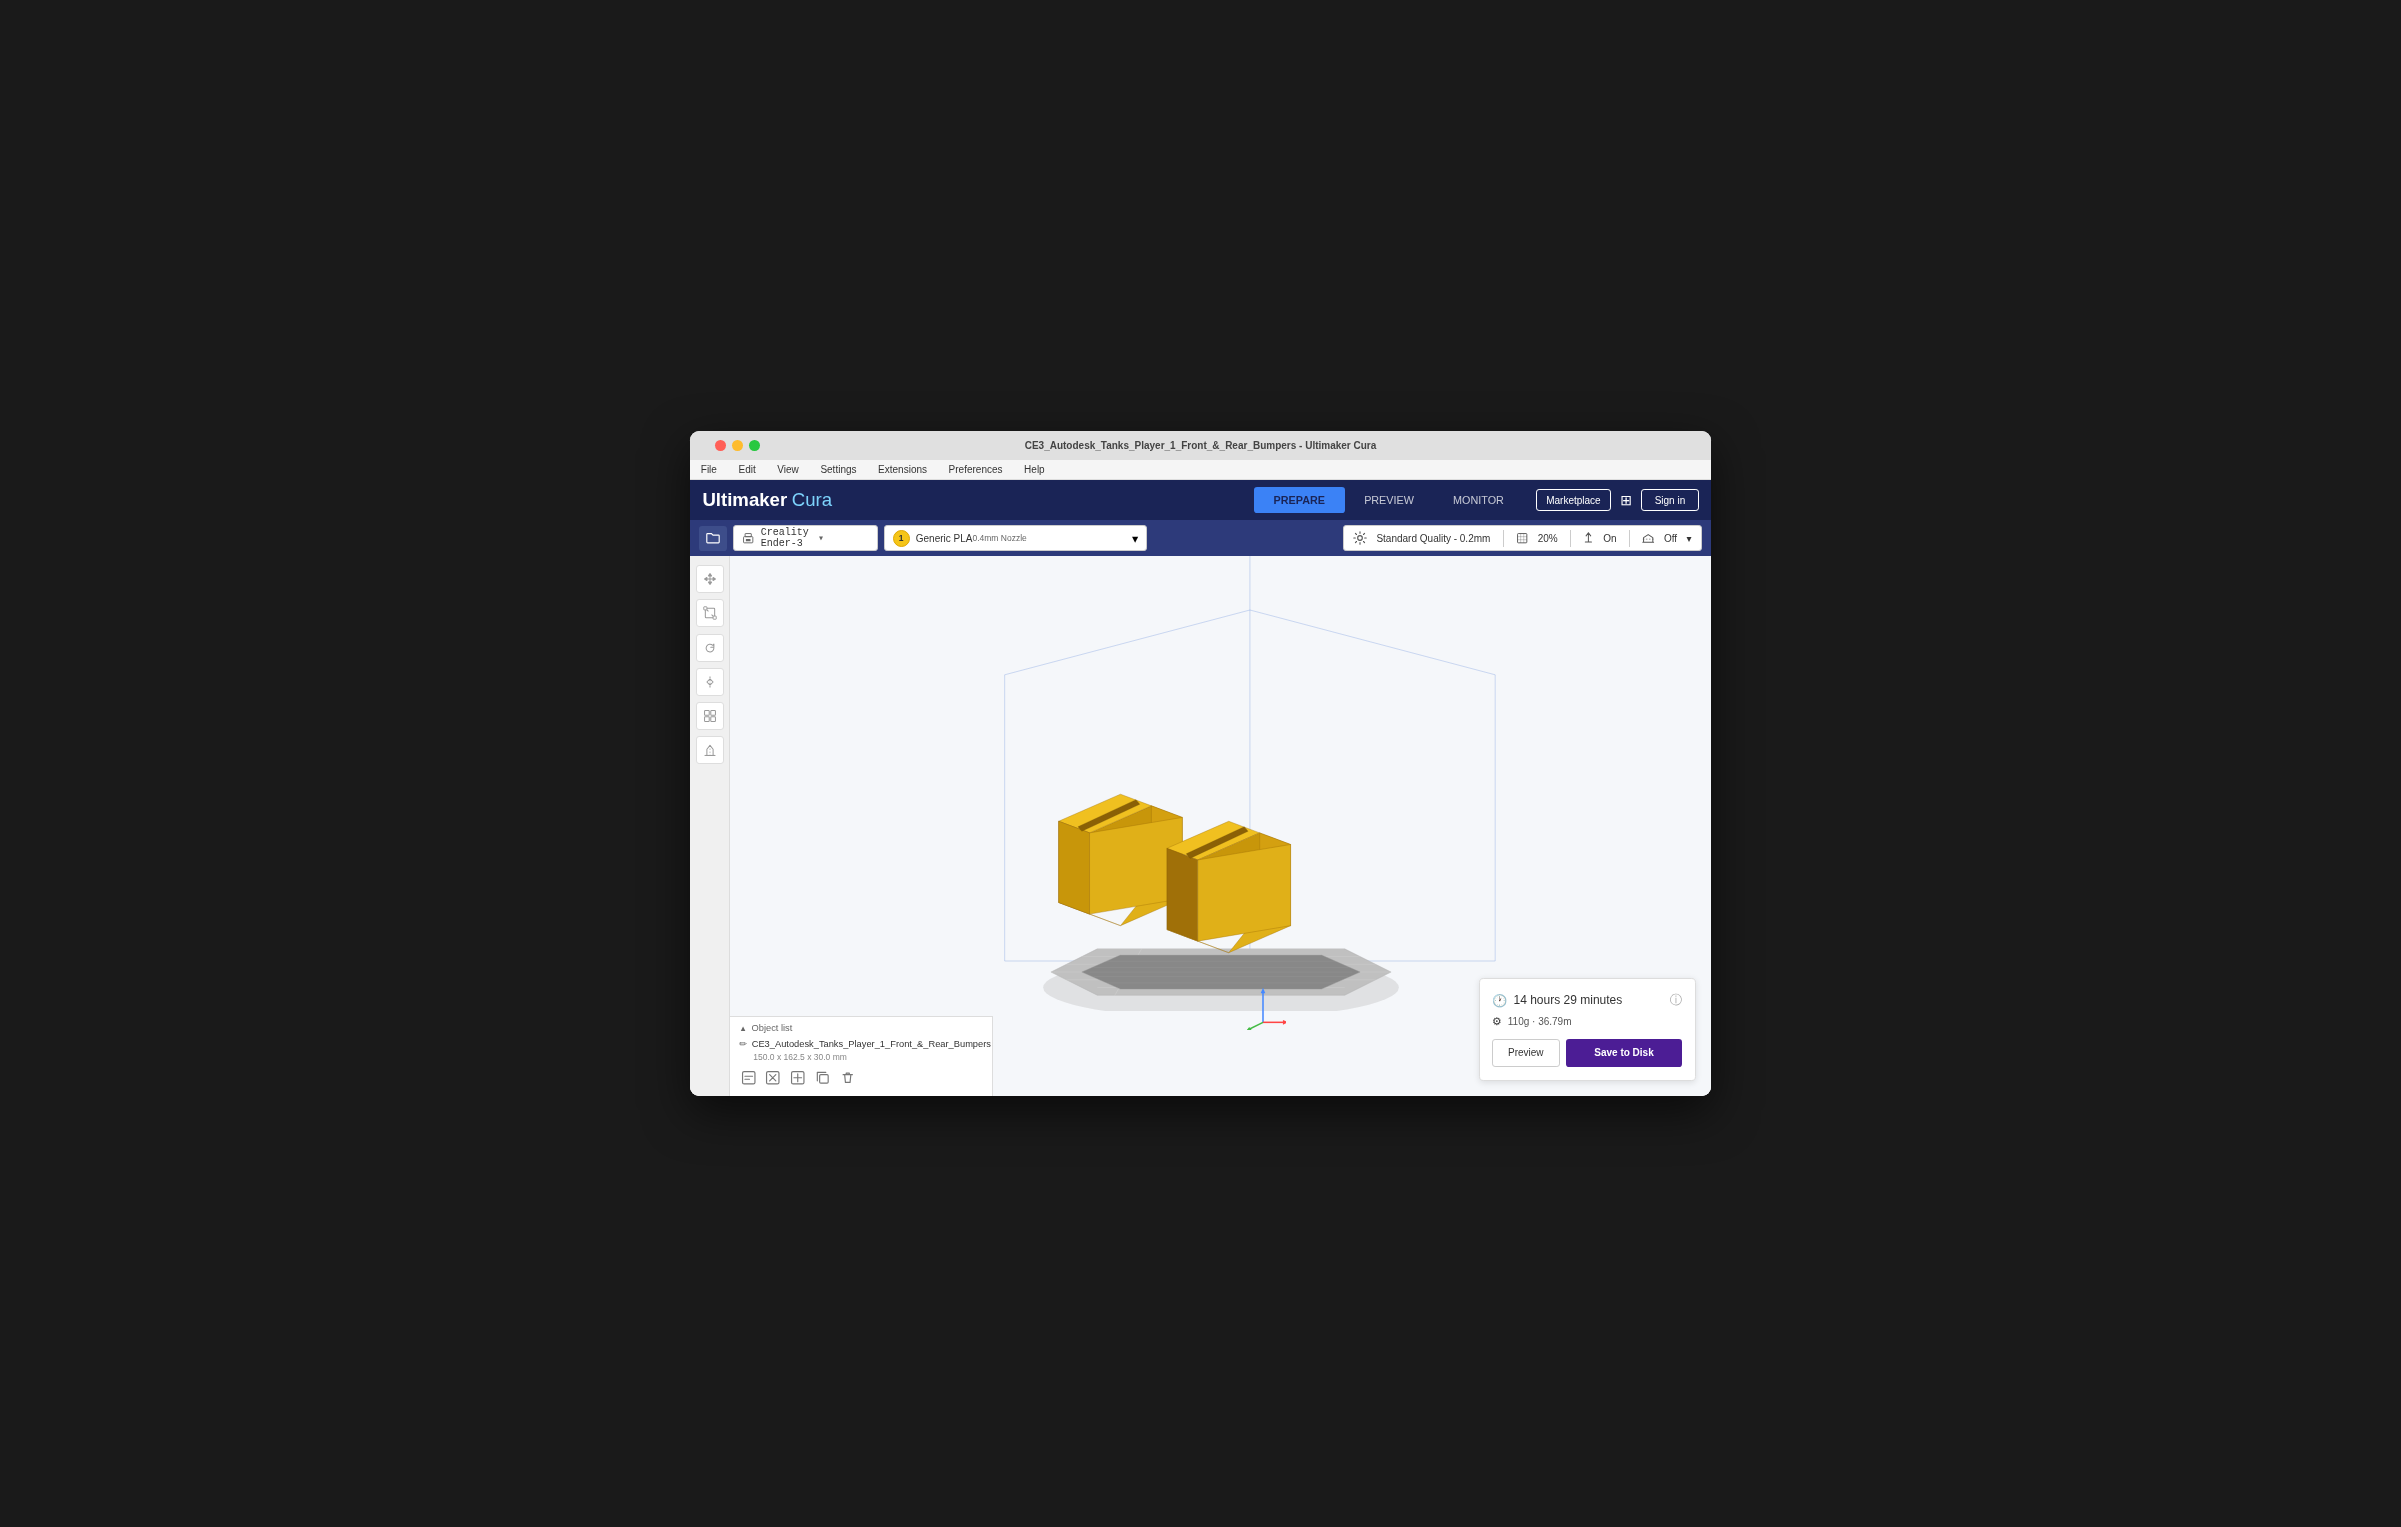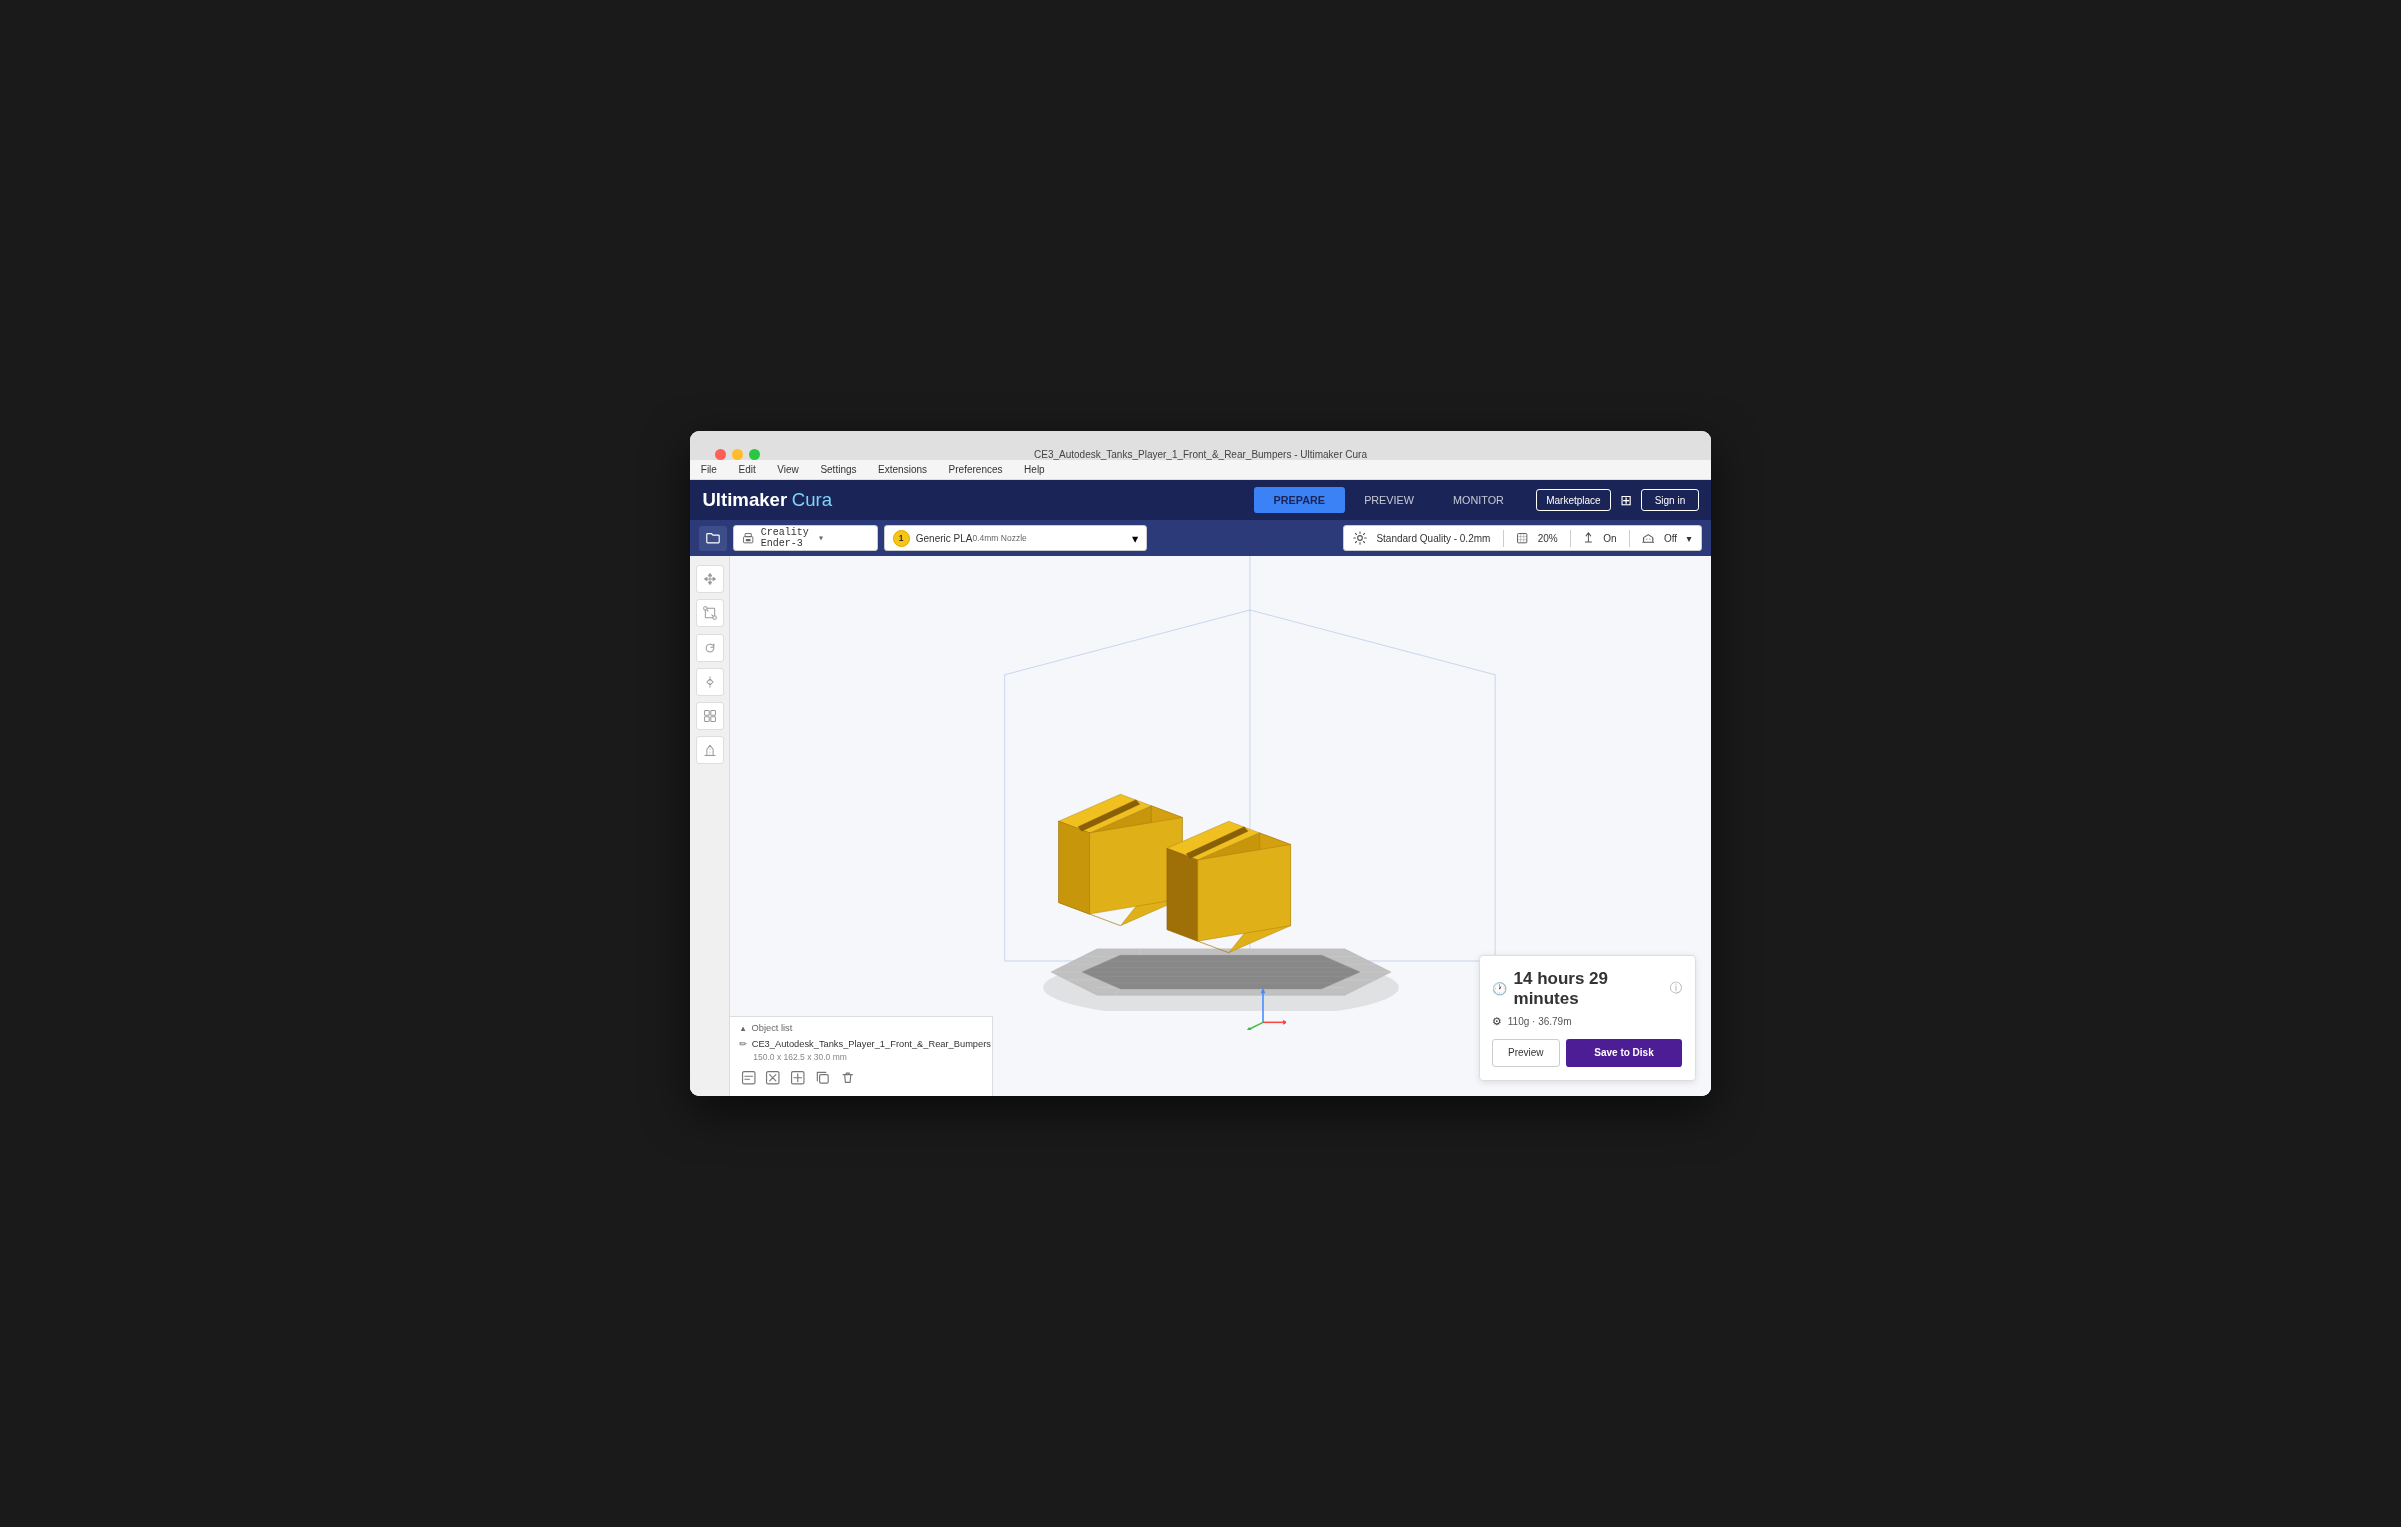--- a/index.html
+++ b/index.html
@@ -18,23 +18,24 @@
       border-radius: 9.3px;
       overflow: hidden;
       box-shadow: 0 15.5px 46px rgba(0,0,0,0.6);
       display: flex;
       flex-direction: column;
     }
     .title-bar {
       background: #e0e0e0;
       height: 29px;
       display: flex;
-      align-items: flex-end;
+      align-items: center;
       padding: 0 25px;
       position: relative;
+      font-weight: bold;
     }
     .traffic-lights {
       display: flex;
       gap: 6.2px;
     }
     .traffic-light {
       width: 10.8px;
       height: 10.8px;
       border-radius: 50%;
       cursor: pointer;
@@ -324,21 +325,21 @@
       width: 217px;
       box-shadow: 0 1.5px 6.2px rgba(0,0,0,0.1);
     }
     .print-time {
       display: flex;
       align-items: center;
       gap: 6.2px;
       margin-bottom: 6.2px;
     }
     .clock-icon { font-size: 12.4px; color: #333; }
-    .time-text { font-size: 17px; font-weight: 700; color: #333; flex: 1; }
+    .time-text { font-size: 12px; font-weight: 400; color: #333; flex: 1; }
     .info-icon { font-size: 12.4px; color: #aaa; cursor: pointer; }
     .print-weight {
       display: flex;
       align-items: center;
       gap: 6.2px;
       margin-bottom: 10.8px;
     }
     .weight-icon { font-size: 10.8px; color: #333; }
     .weight-text { font-size: 10px; color: #555; }
     .print-actions {

